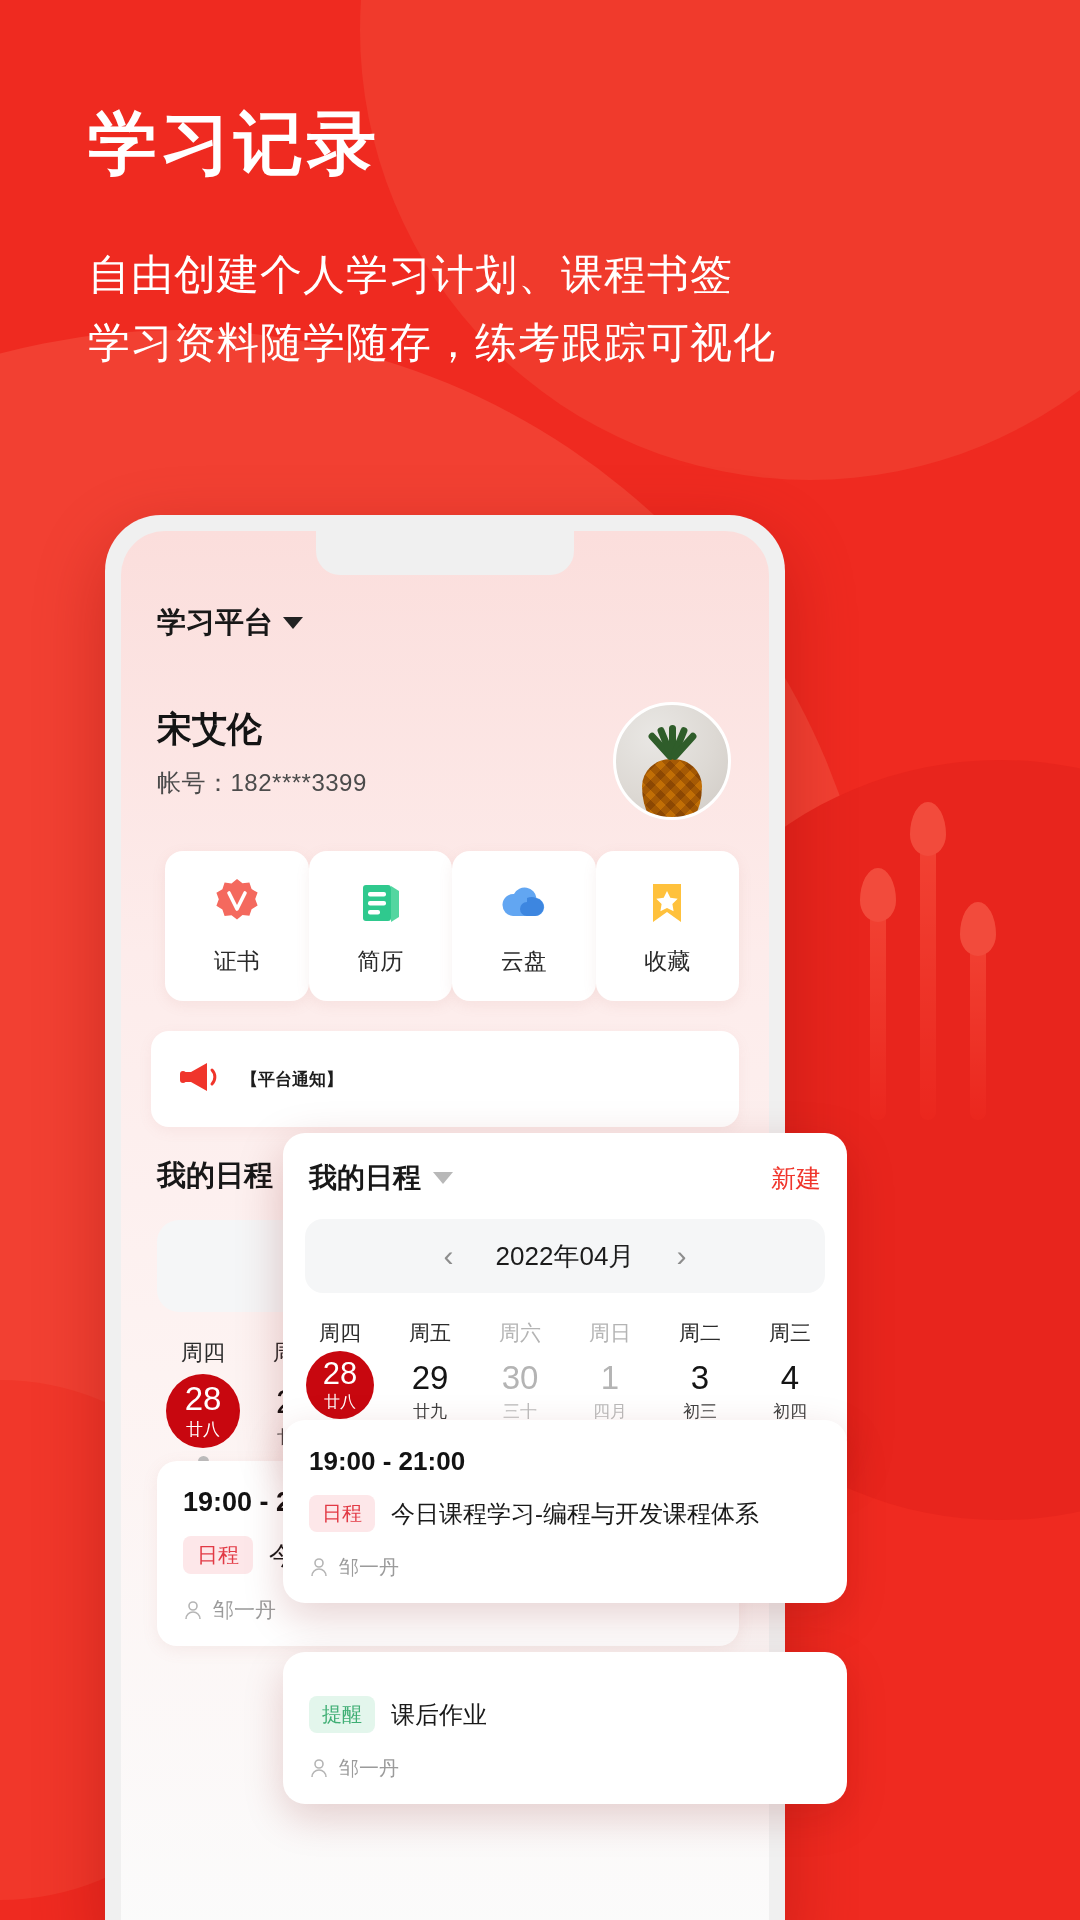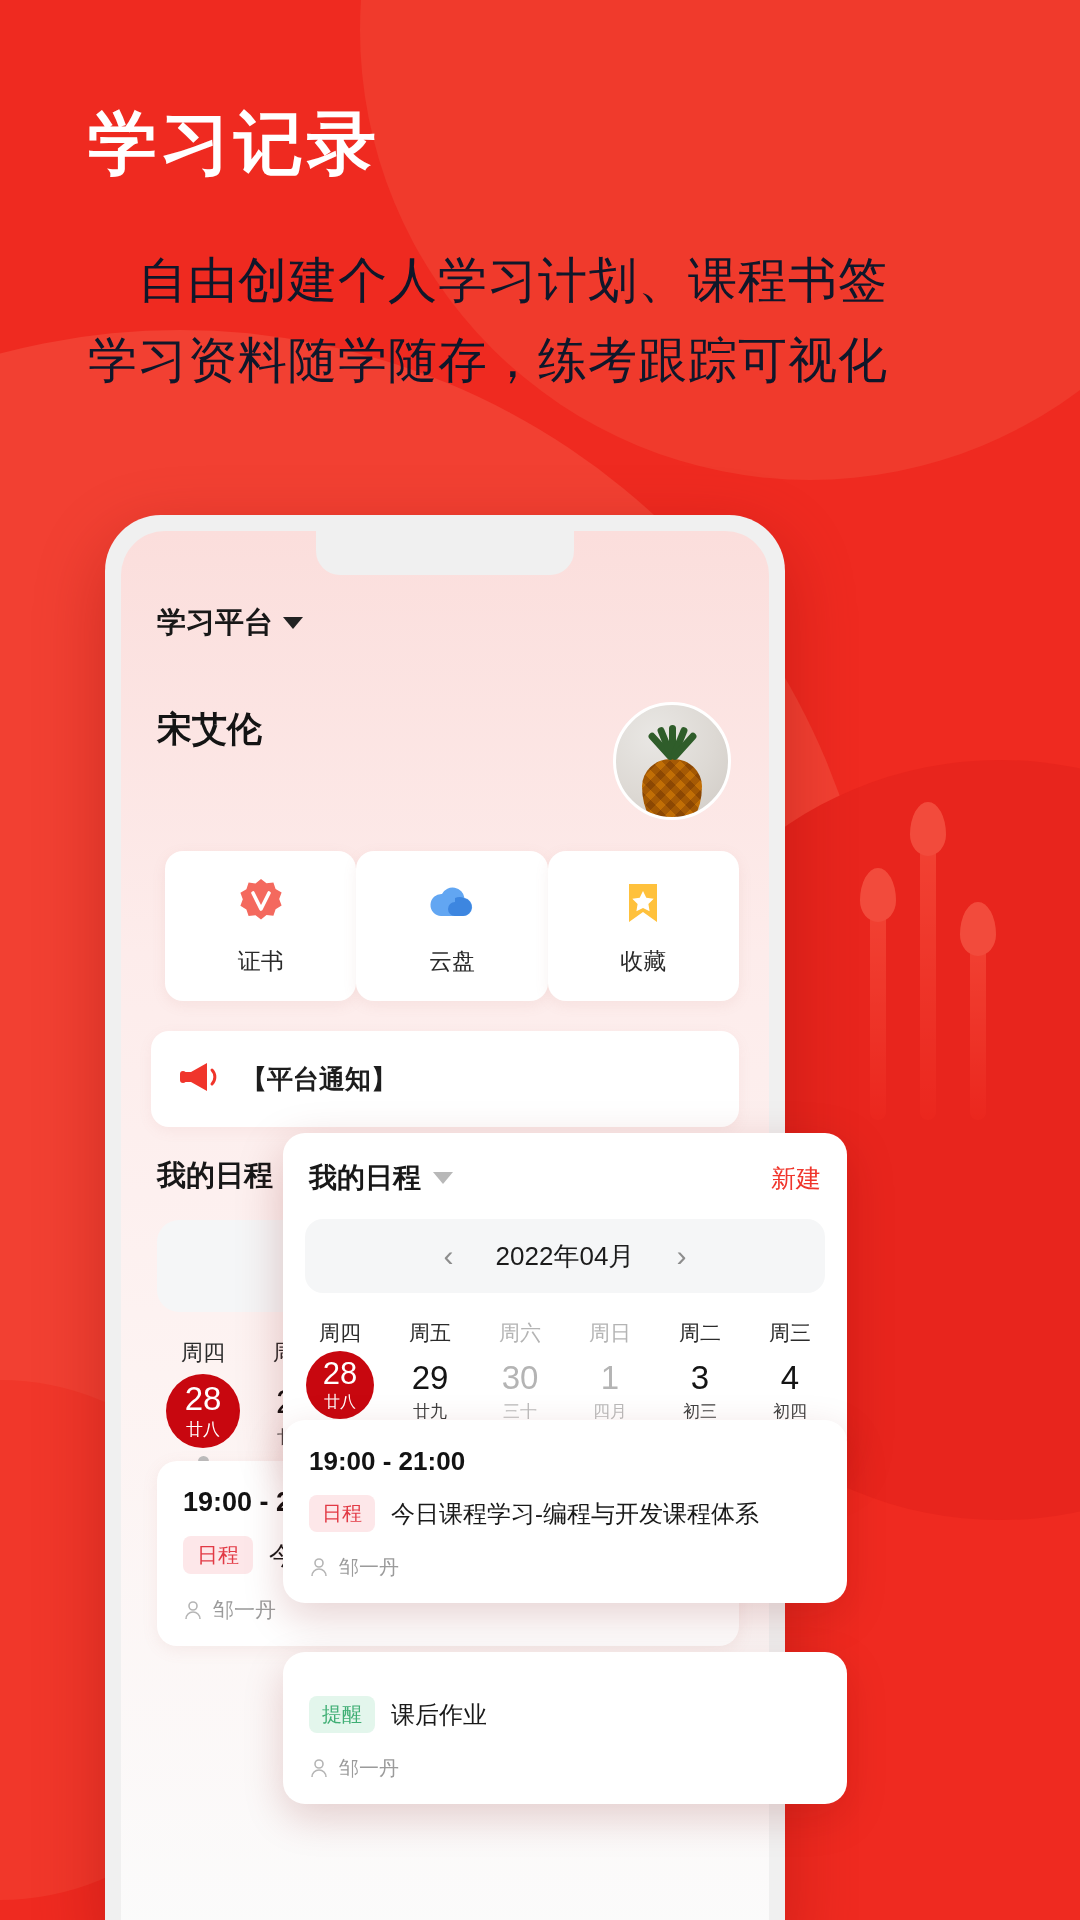--- a/index.html
+++ b/index.html
@@ -57,22 +57,22 @@
   .torch i:nth-of-type(3){ left:100px;top:112px;}
 
   
   #headline { position:absolute; left:88px; top:104px; z-index:5; }
   #headline h1 {
     font-size:69px; font-weight:bold; color:#ffffff;
     letter-spacing:4px; line-height:1.15;
   }
   #headline .sub {
     margin-top:58px;
-    font-size:49px; color:#0f172a; line-height:1.62;
-    letter-spacing:1px; font-weight:400;text-align:right;
+    font-size:42px; color:#ffffff; line-height:1.62;
+    letter-spacing:1px; font-weight:400;
   }
 
   
   #phone {
     position:absolute;
     left:105px; top:515px;
     width:680px; height:1420px;
     background:#f0f0f0;
     border-radius:56px 56px 0 0;
     box-shadow:0 24px 70px rgba(120,0,0,.30);
@@ -137,21 +137,21 @@
   }
   .quick-card .qlabel { font-size:23px; color:#2a2a2a; }
   .qicon { width:54px; height:54px; position:relative; }
 
   .notice {
     position:absolute; left:30px; right:30px; top:500px; height:96px;
     background:#ffffff; border-radius:18px;
     display:flex; align-items:center; gap:20px; padding:0 26px;
     box-shadow:0 4px 14px rgba(190,120,110,.08);
   }
-  .notice .ntext { font-size:26px; color:#1d1d1d; font-weight:bold; white-space:nowrap; }
+  .notice .ntext { font-size:17px; color:#1d1d1d; font-weight:bold; white-space:nowrap; }
 
   .sched-inline { position:absolute; left:36px; right:30px; top:625px; }
   .sched-inline .sh {
     display:flex; align-items:center; gap:12px;
     font-size:29px; font-weight:bold; color:#181818;
   }
   .inline-month {
     margin-top:24px; margin-right:6px; height:92px;
     background:#f5f6f7; border-radius:22px;
     display:flex; align-items:center; justify-content:center; gap:46px;
@@ -270,20 +270,21 @@
   <div id="phone-screen">
     <div id="notch"></div>
 
     <div class="app-title">
       <span>学习平台</span>
       <span class="caret-down"></span>
     </div>
 
     <div class="profile">
       <div class="uname">宋艾伦</div>
+      <div class="uacct">帐号：182****3399</div>
       <div class="avatar">
         <div class="pineapple">
           <div class="leaves">
             <b style="transform:rotate(-42deg)"></b>
             <b style="transform:rotate(-22deg)"></b>
             <b style="transform:rotate(0deg)"></b>
             <b style="transform:rotate(22deg)"></b>
             <b style="transform:rotate(42deg)"></b>
           </div>
           <div class="body"></div>
@@ -295,20 +296,32 @@
       <div class="quick-card">
         <span class="qicon">
           <svg viewBox="0 0 54 54" width="54" height="54">
             <path d="M27 3 l5.5 4.2 6.9-.8 2.2 6.6 6 3.6-2.4 6.5 2.4 6.5-6 3.6-2.2 6.6-6.9-.8L27 43.4l-5.5-4.2-6.9.8-2.2-6.6-6-3.6 2.4-6.5-2.4-6.5 6-3.6 2.2-6.6 6.9.8z" fill="#f4695e"></path>
             <path d="M19 17 l8 16 8-16" stroke="#fff" stroke-width="3.6" fill="none" stroke-linecap="round" stroke-linejoin="round"></path>
           </svg>
         </span>
         <span class="qlabel">证书</span>
       </div>
 
+      <div class="quick-card">
+        <span class="qicon">
+          <svg viewBox="0 0 54 54" width="54" height="54">
+            <path d="M38 10 l8 5 v26 l-8 5z" fill="#53d6a0"></path>
+            <rect x="10" y="9" width="28" height="36" rx="3" fill="#2fc98e"></rect>
+            <rect x="15" y="16" width="18" height="4.5" rx="2" fill="#fff"></rect>
+            <rect x="15" y="25" width="18" height="4.5" rx="2" fill="#fff"></rect>
+            <rect x="15" y="34" width="12" height="4.5" rx="2" fill="#fff"></rect>
+          </svg>
+        </span>
+        <span class="qlabel">简历</span>
+      </div>
 
       <div class="quick-card">
         <span class="qicon">
           <svg viewBox="0 0 54 54" width="54" height="54">
             <path d="M16 40 h22 a9 9 0 0 0 1.5-17.9 A12 12 0 0 0 17 18 a10.5 10.5 0 0 0-1 22z" fill="#62a6f2"></path>
             <path d="M30 22 a12 12 0 0 1 9.5 .2 A9 9 0 0 1 38 40 h-8 a7 7 0 0 1 0-14 z" fill="#3d86e0"></path>
           </svg>
         </span>
         <span class="qlabel">云盘</span>
       </div>

